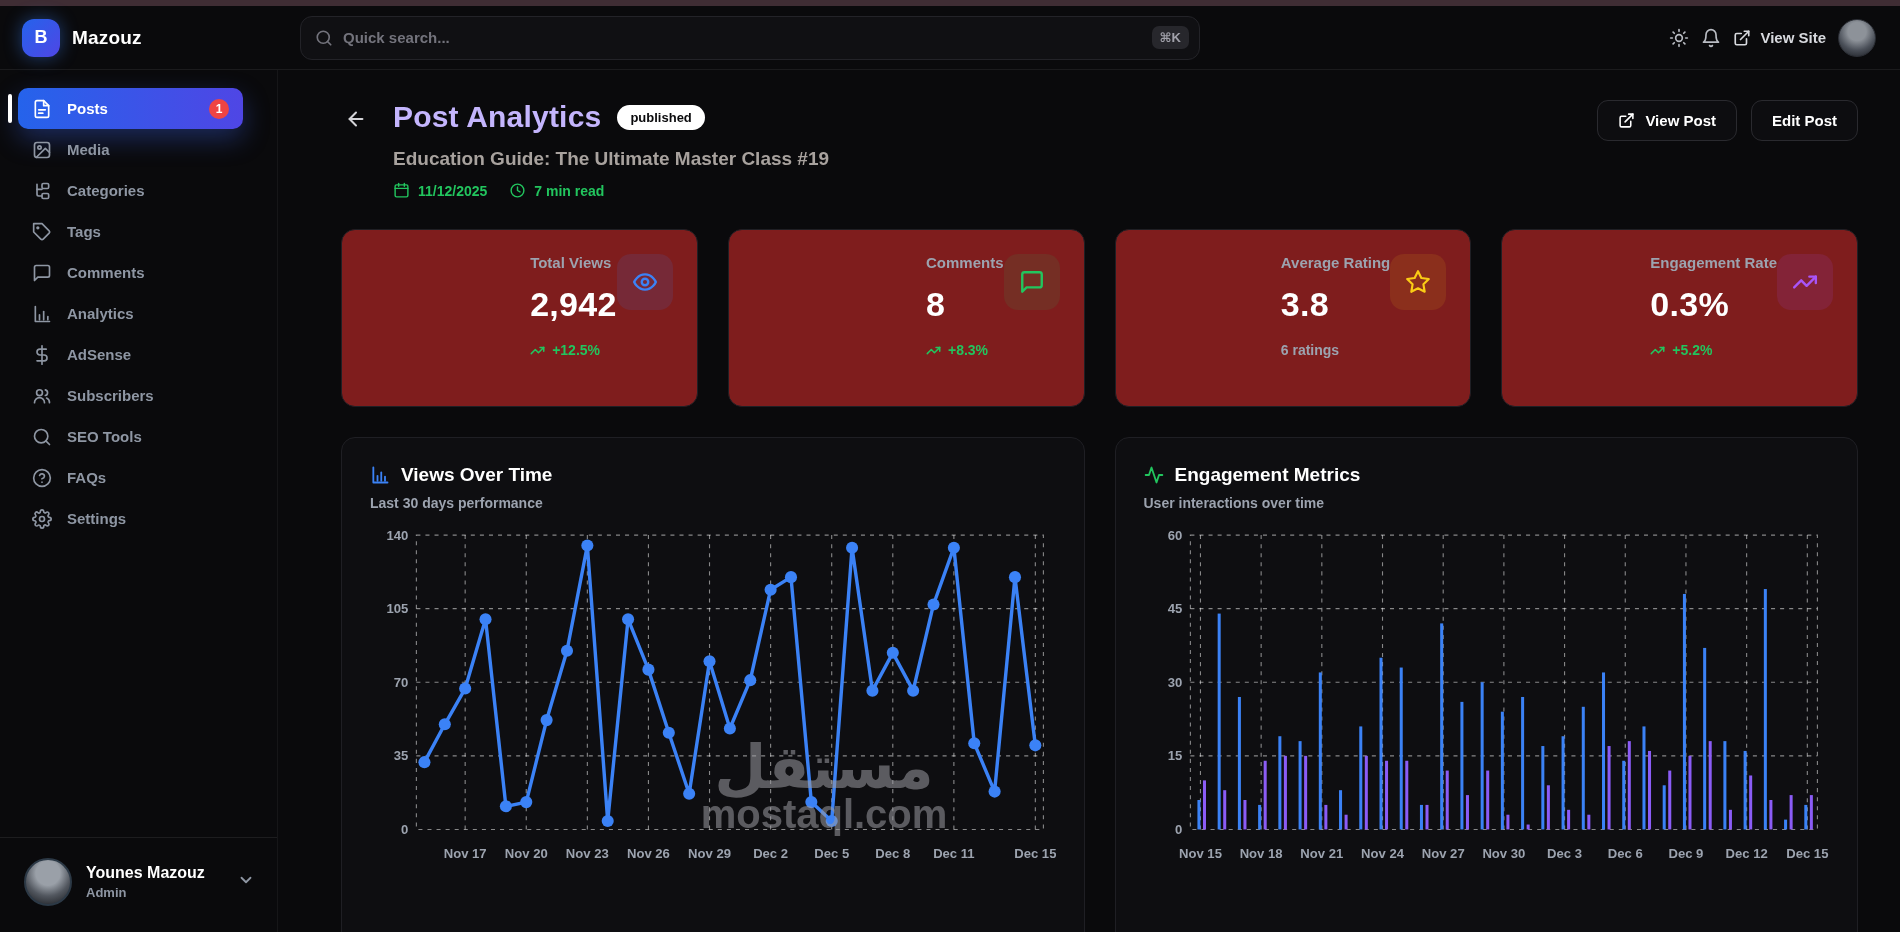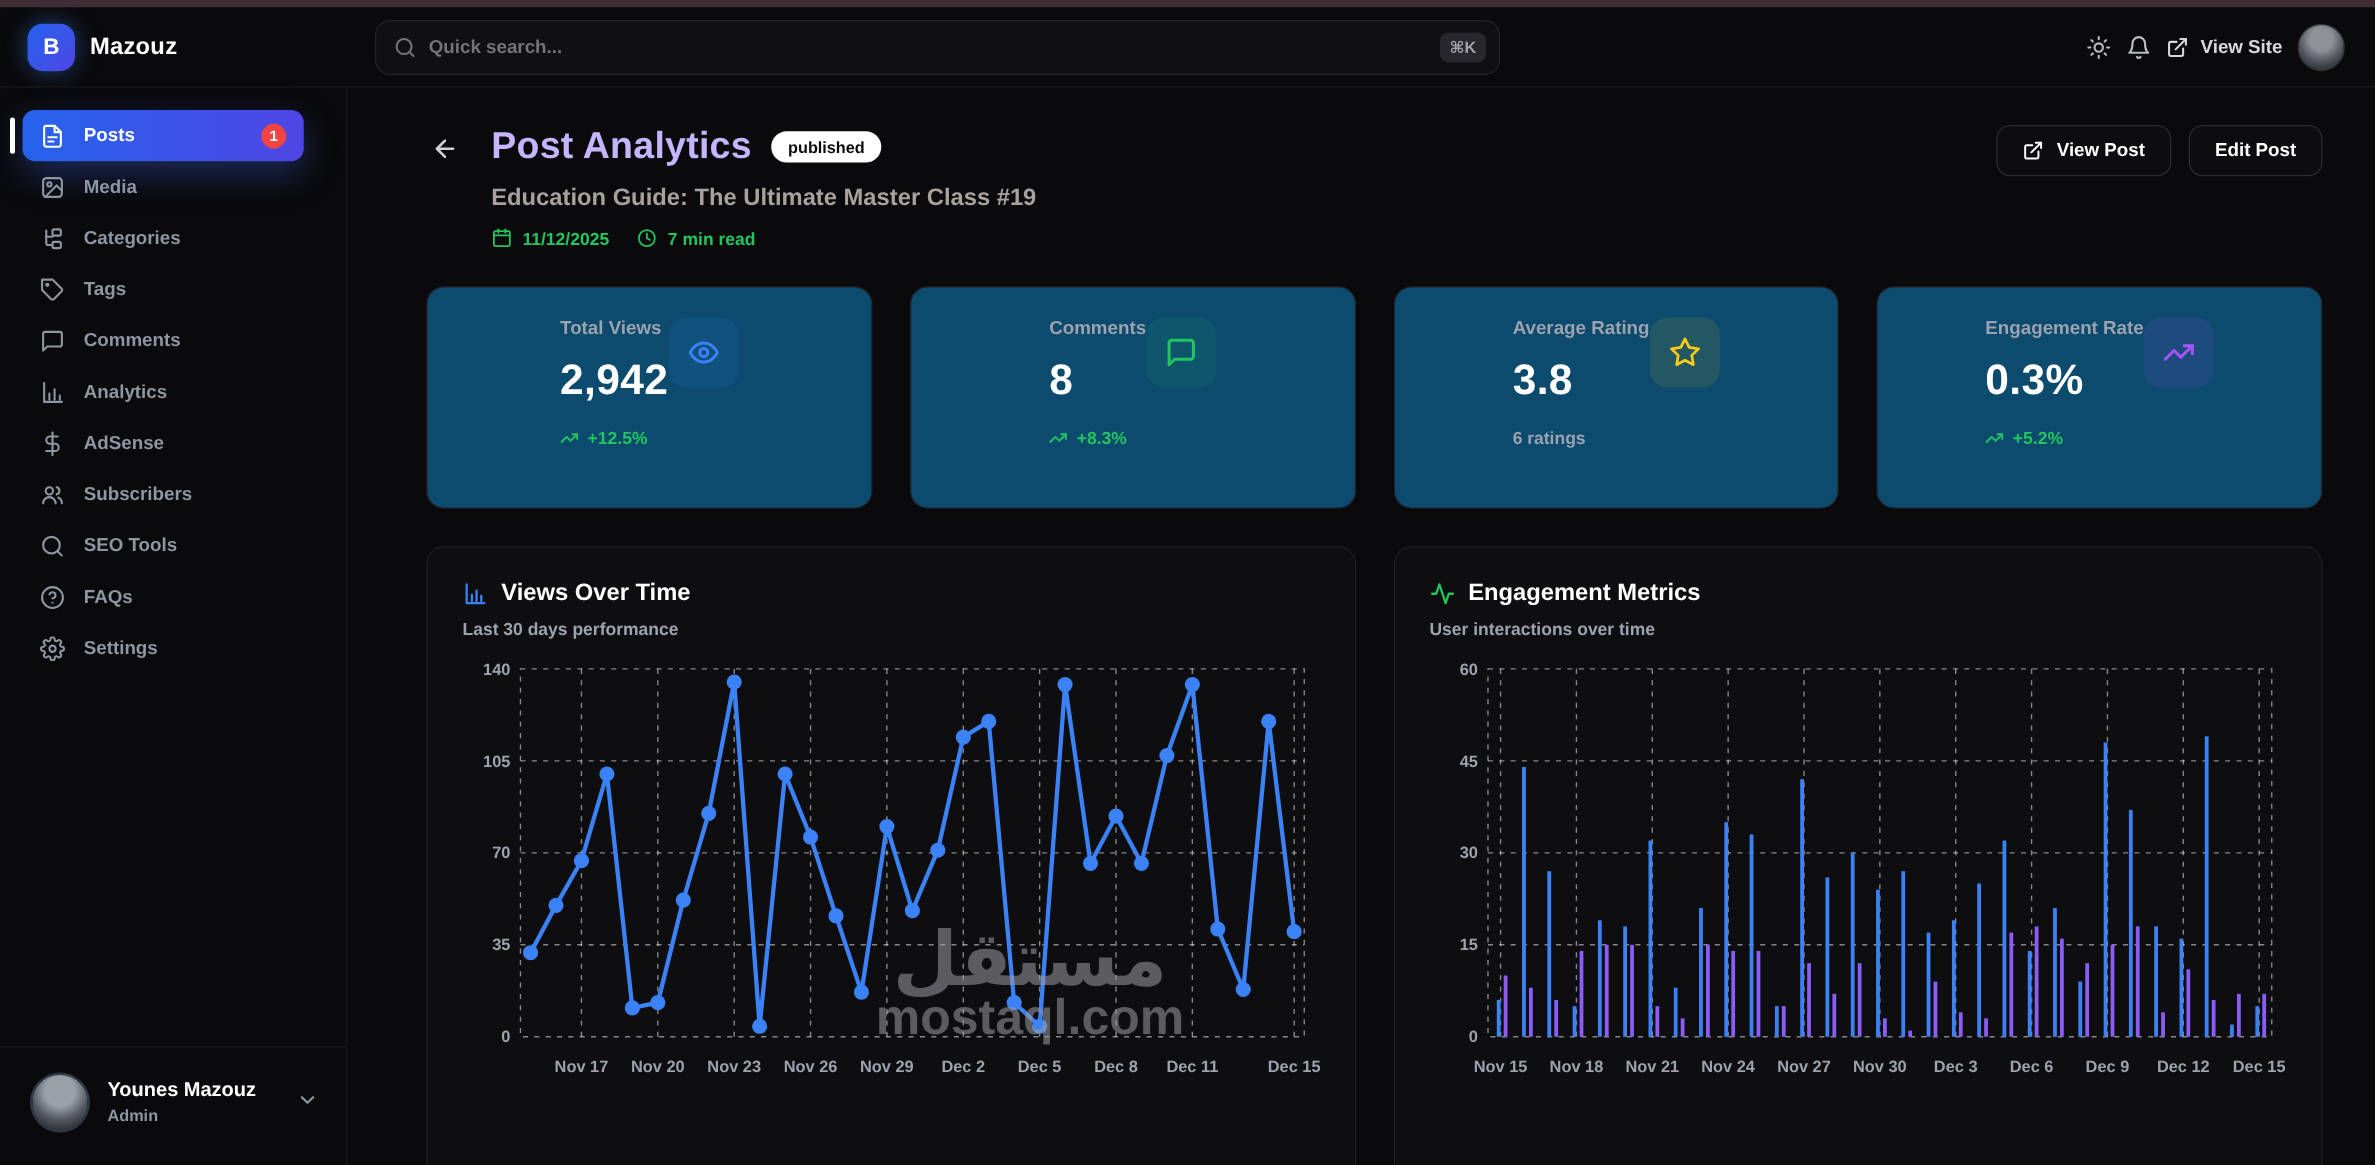--- a/index.html
+++ b/index.html
@@ -97,22 +97,22 @@
     font-size:14px; font-weight:700; }
   .meta-item { display:flex; align-items:center; gap:8px; }
   .header-actions { margin-left:auto; display:flex; gap:14px; }
   .action-btn {
     display:flex; align-items:center; gap:10px; background:#0d0d10;
     border:1px solid #2a2a2f; border-radius:11px; padding:11px 20px;
     color:#fff; font-size:15px; font-weight:800; cursor:pointer; font-family:inherit;
   }
   .stats-grid { display:grid; grid-template-columns:repeat(4,1fr); gap:30px; margin-top:30px; }
   .stat-card {
-    background:#0c4a6e; border:1px solid #1f1f24; border-radius:14px;
-    padding:24px; height:178px; display:flex; justify-content:center;
+    background:#7f1d1d; border:1px solid #1f1f24; border-radius:14px;
+    padding:24px; height:178px; display:flex; justify-content:flex-end;
   }
   .stat-label { font-size:15px; font-weight:700; color:#9ca3af; }
   .stat-value { font-size:34px; font-weight:800; color:#fff; margin-top:14px; letter-spacing:.3px; }
   .stat-change { display:flex; align-items:center; gap:7px; margin-top:18px;
     color:#22c55e; font-size:14px; font-weight:800; }
   .stat-sub { margin-top:18px; color:#9ca3af; font-size:14px; font-weight:600; }
   .stat-icon-box {
     width:56px; height:56px; border-radius:14px; flex:none;
     display:flex; align-items:center; justify-content:center;
   }

